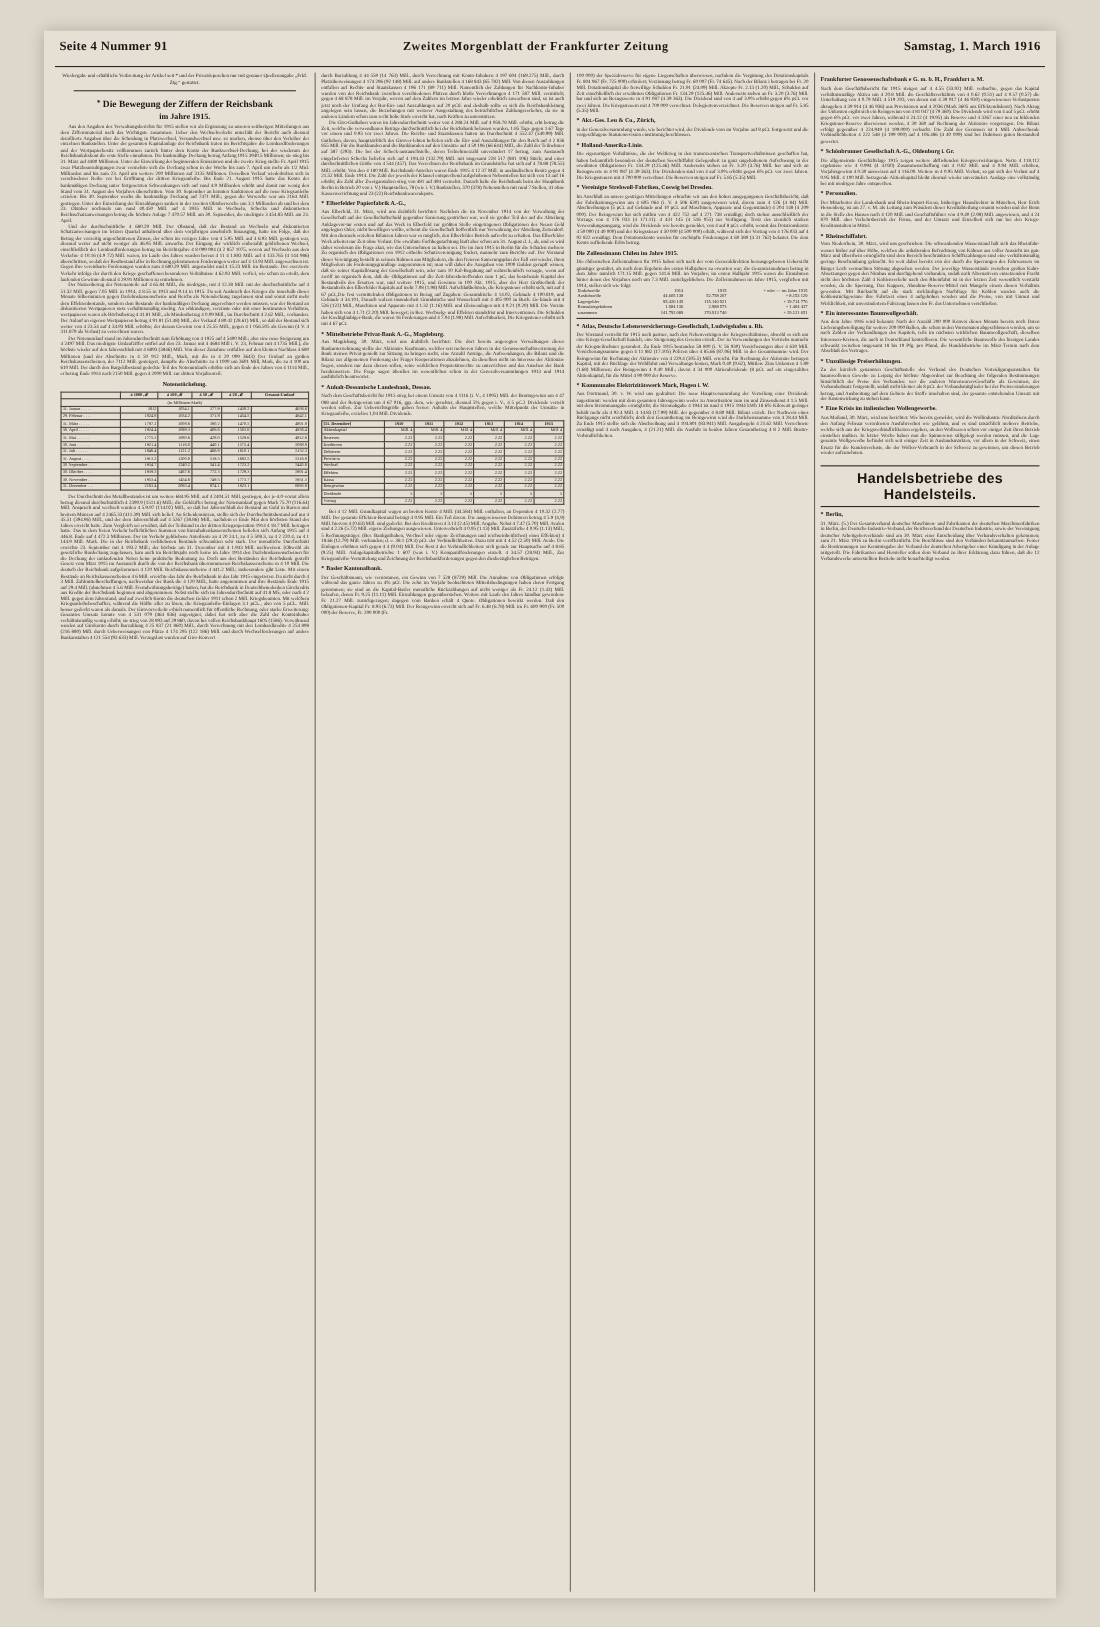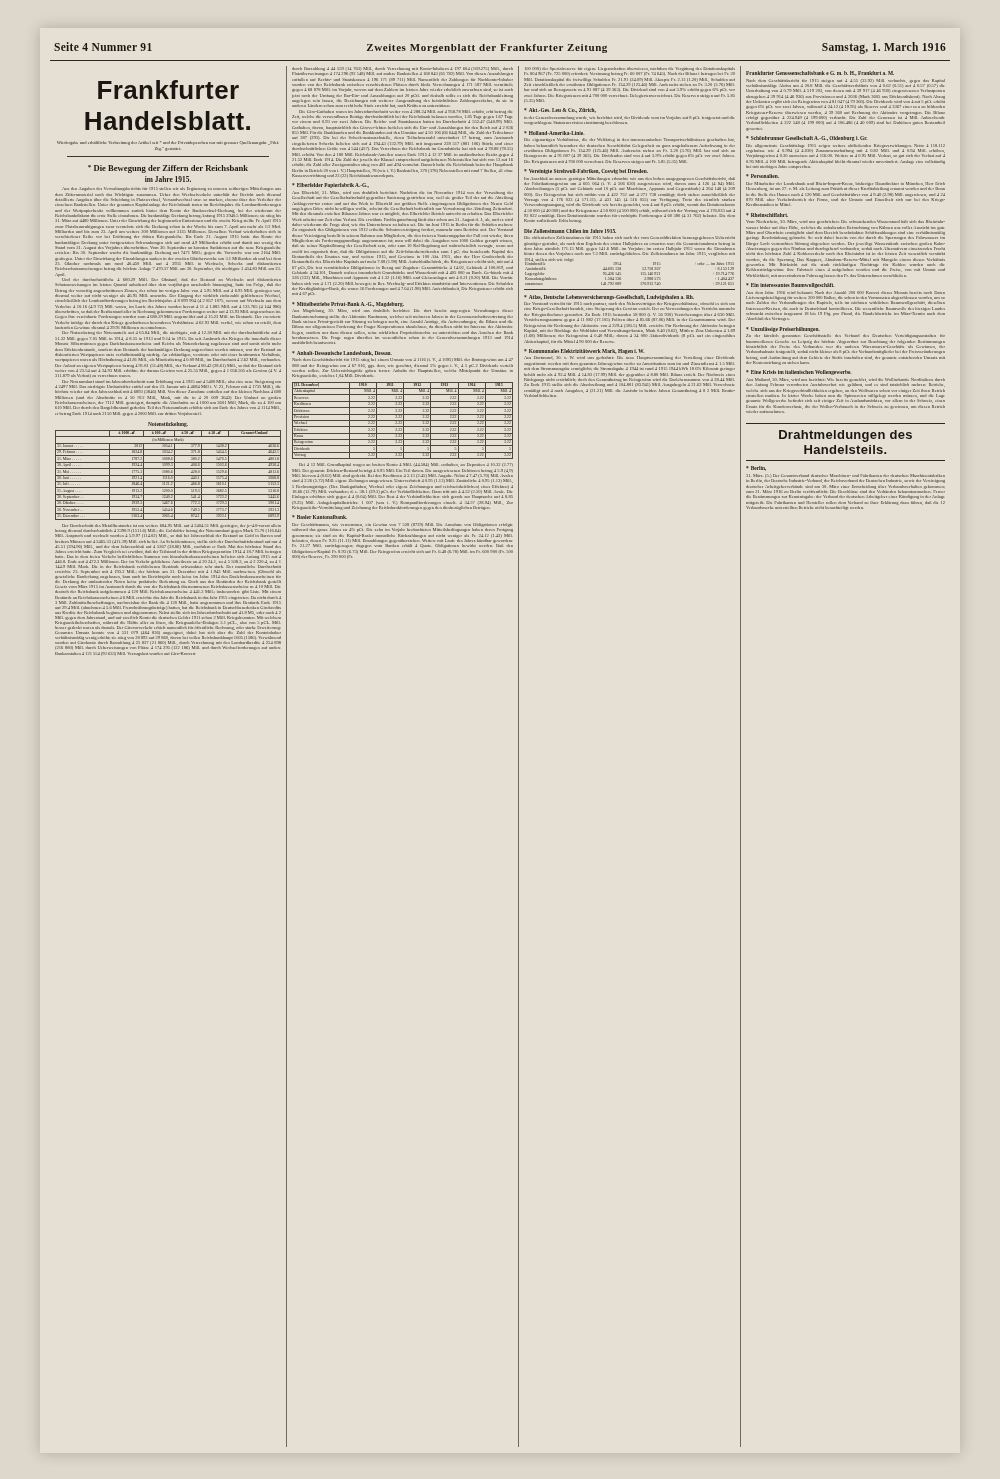--- a/index.html
+++ b/index.html
@@ -25,21 +25,21 @@
     background: #e5e0d3;
     box-shadow: 0 0 14px rgba(0,0,0,0.22);
   }
   
   .masthead {
     position: absolute;
     left: 0; top: 8px;
     width: 100%;
     height: 22px;
     display: flex;
-    align-items: center;
+    align-items: flex-start;
     justify-content: space-between;
     padding: 0 14px;
     box-sizing: border-box;
   }
   .masthead .mh-left,
   .masthead .mh-right {
     font-size: 11.5px;
     font-weight: bold;
     letter-spacing: .3px;
     white-space: nowrap;
@@ -186,21 +186,20 @@
     <div class="masthead">
       <div class="mh-left">Seite 4  Nummer 91</div>
       <div class="mh-center">Zweites Morgenblatt der Frankfurter Zeitung</div>
       <div class="mh-right">Samstag, 1. March 1916</div>
     </div>
     <div class="rule-top"></div>
 
     <div class="cols">
 
       <div class="col c1">
-        <div class="head-frank">Frankfurter Handelsblatt.</div>
         <div class="subline">Wiedergabe und erhältliche Verbreitung der Artikel seit * und der Privatdepeschen nur mit genauer Quellenangabe „Frkf. Ztg.“ gestattet.</div>
         <div class="hr-thin"></div>
 
         <div class="sec-title">
           <span class="lead-star">*</span>
           <span>Die Bewegung der Ziffern der Reichsbank</span><br>
           <span class="small">im Jahre 1915.</span>
         </div>
 
         <div class="body-text indent">Aus den Angaben des Verwaltungsberichts für 1915 stellen wir als Ergänzung zu unseren seitherigen Mitteilungen aus dem Ziffernmaterial nach das Wichtigste zusammen. Ueber den Wechselverkehr unterläßt der Bericht auch diesmal detaillierte Angaben über die Scheidung in Platzwechsel, Versandwechsel usw. so marken, ebenso über den Verleiher der einzelnen Bankstellen. Unter der gesamten Kapitalanlage der Reichsbank traten im Berichtsjahre die Lombardforderungen und der Wertpapierbesitz vollkommen zurück hinter dem Konto der Bankwechsel-Deckung, bei der wiederum der Reichsbankdiskont die erste Stelle einnahmen. Die bankmäßige Deckung betrug Anfang 1915 3940.5 Millionen; sie stieg bis 31. März auf 4480 Millionen. Unter der Einwirkung der beginnenden Emissionen und die zweite Krieg stellte Fr. April 1915 zwar Platzbeunruhigungen zwar vermehrte sich die Deckung schon in der Woche bis zum 7. April um mehr als 1/2 Mrd. Milliarden und bis zum 23. April um weitere 200 Millionen auf 3135 Millionen. Derselben Verlauf wiederholten sich in verschiedener Reihe vor bei Eröffnung der dritten Kriegsanleihe. Bis Ende 21. August 1915 hatte das Konto der bankmäßigen Deckung unter fortgesetzten Schwankungen sich auf rund 4.9 Milliarden erhöht und damit nur wenig den Stand vom 31. August des Vorjahres überschritten. Vom 30. September an konnten Sanktionen auf die neue Kriegsanleihe erzielen: Bis 30. September wuchs die bankmäßige Deckung auf 7471 Mill.; gegen die Vorwoche war um 2164 Mill. gestiegen. Unter der Einwirkung der Einzahlungen sanken in der zweiten Oktoberwoche um 3.1 Milliarden ab und bei dem 23. Oktober nochmals um rund 40.450 Mill. auf 4 3935 Mill. in Wechseln, Schecks und diskontierten Reichsschatzanweisungen betrug die höchste Anlage 7 470.57 Mill. am 30. September, die niedrigste 3 454.83 Mill. am 23. April.</div>
@@ -567,21 +566,21 @@
         <div class="art-head">
           <span class="dot">*</span><span>Unzulässige Preiserhöhungen.</span>
         </div>
         <div class="body-text">Zu der kürzlich genannten Geschäftsstelle des Verband des Deutschen Verteidigungsanstalten für haumwollenen Gewebe zu Leipzig der höchste Abgeordnet zur Beachtung der folgenden Bestimmungen hinsichtlich der Preise des Verbandes: wer die anderen Warenwaren-Geschäfte als Gewinnen, der Verbandsabsatz festgestellt, sodaß nicht kleiner als 8 pCt. der Verbandsmitglieder bei der Preisveränderungen betrug, und Ausbreitung auf dem Gebiete der Stoffe innehalten sind, der gesamte entstehenden Umsatz mit der Kostenwirkung zu stehen kann.</div>
 
         <div class="art-head">
           <span class="dot">*</span><span>Eine Krisis im italienischen Wollengewerbe.</span>
         </div>
         <div class="body-text">Aus Mailand, 30. März, wird uns berichtet: Wie bereits gemeldet, wird die Wollindustrie Norditaliens durch den Anfang Februar verordneten Ausfuhrverbot wie gelähmt, und es sind tatsächlich mehrere Betriebe, welche sich aus der Kriegsverbindlichkeiten ergeben, an den Wollwaren schon vor einiger Zeit ihren Betrieb einstellen mußten. In letzter Woche haben nun die Spinnereien stillgelegt werden müssen, und die Lage gesamte Wollgewerbe befindet sich seit einiger Zeit in Auslandsmärkten, vor allem in der Schweiz, einen Ersatz für die Kundenverluste, die der Wollen-Verbrauch in der Schweiz zu gewinnen, um diesen Betrieb wieder aufzunehmen.</div>
 
-        <div class="blockhead big">Drahtmeldungen des Handelsteils.</div>
+        <div class="blockhead big">Handelsbetriebe des Handelsteils.</div>
 
         <div class="art-head">
           <span class="dot">*</span><span>Berlin,</span>
         </div>
         <div class="body-text">31. März. (5.) Der Gesamtverband deutscher Maschinen- und Fabrikanten der deutschen Maschinenfabriken in Berlin, der Deutsche Industrie-Verband, der Reichsverband der Deutschen Industrie, sowie der Vereinigung deutscher Arbeitgeberverbände sind am 30. März einer Entscheidung über Verbandsverhalten gekommen; zum 21. März 1916 zu Berlin veröffentlicht. Die Beschlüsse sind den Verbänden bekanntzumachen. Ferner die Bestimmungen zur Kenntnisgabe: der Verband der deutschen Arbeitgeber einer Kündigung in der Anlage mitgeteilt. Die Fabrikanten und Hersteller sollen dem Verband zu ihrer Erklärung dazu führen, daß die 12 Verbandswerke unterstellten Betriebe nicht benachteiligt werden.</div>
       </div>
 
     </div>
   </div>
 </div>

